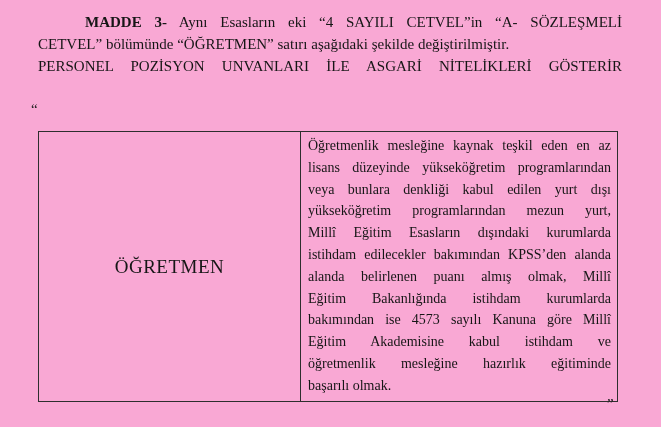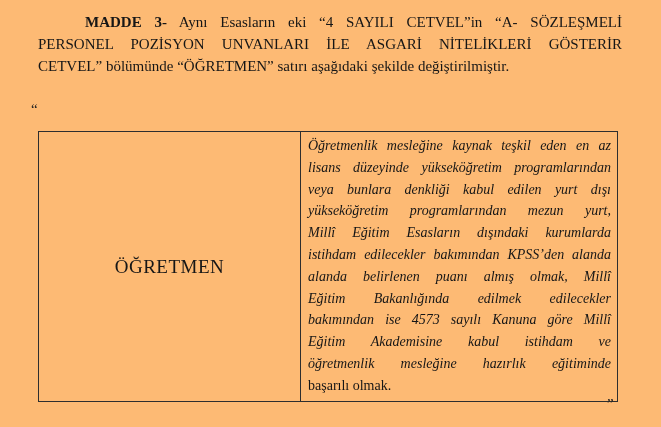--- a/index.html
+++ b/index.html
@@ -4,21 +4,21 @@
 <style>
   html, body {
     margin: 0;
     padding: 0;
     background: #ffffff;
   }
   .page {
     position: relative;
     width: 661px;
     height: 427px;
-    background: #fdba74;
+    background: #f9a8d4;
     font-family: "Liberation Serif", "DejaVu Serif", serif;
     color: #161616;
     overflow: hidden;
   }
   
   .para {
     position: absolute;
     left: 38px;
     top: 11px;
     width: 584px;
@@ -71,49 +71,48 @@
     vertical-align: top;
     padding: 3px 6px 2px 7px;
     font-size: 14px;
   }
   .qline {
     line-height: 21.8px;
   }
   .qjust {
     text-align: justify;
     text-align-last: justify;
-    font-style: italic;
   }
 </style>
 </head>
 <body>
 
 <div class="page">
 
   <div class="para">
     <div class="pline pjust indent"><span class="lead-bold">MADDE 3-</span><span> Aynı Esasların eki “4 SAYILI CETVEL”in “A- SÖZLEŞMELİ</span></div>
+    <div class="pline">CETVEL” bölümünde “ÖĞRETMEN” satırı aşağıdaki şekilde değiştirilmiştir.</div>
     <div class="pline pjust">PERSONEL POZİSYON UNVANLARI İLE ASGARİ NİTELİKLERİ GÖSTERİR</div>
-    <div class="pline">CETVEL” bölümünde “ÖĞRETMEN” satırı aşağıdaki şekilde değiştirilmiştir.</div>
   </div>
 
   <div class="open-quote">“</div>
 
   <table class="cetvel">
     <tbody>
         <tr>
       <td class="cell-left"><span>ÖĞRETMEN</span></td>
       <td class="cell-right">
         <div class="qline qjust">Öğretmenlik mesleğine kaynak teşkil eden en az</div>
         <div class="qline qjust">lisans düzeyinde yükseköğretim programlarından</div>
         <div class="qline qjust">veya bunlara denkliği kabul edilen yurt dışı</div>
         <div class="qline qjust">yükseköğretim programlarından mezun yurt,</div>
         <div class="qline qjust">Millî Eğitim Esasların dışındaki kurumlarda</div>
         <div class="qline qjust">istihdam edilecekler bakımından KPSS’den alanda</div>
         <div class="qline qjust">alanda belirlenen puanı almış olmak, Millî</div>
-        <div class="qline qjust">Eğitim Bakanlığında edilmek edilecekler</div>
+        <div class="qline qjust">Eğitim Bakanlığında istihdam kurumlarda</div>
         <div class="qline qjust">bakımından ise 4573 sayılı Kanuna göre Millî</div>
         <div class="qline qjust">Eğitim Akademisine kabul istihdam ve</div>
         <div class="qline qjust">öğretmenlik mesleğine hazırlık eğitiminde</div>
         <div class="qline">başarılı olmak.</div>
       </td>
     </tr>
   </tbody>
     </table>
 
   <div class="close-quote">”</div>

